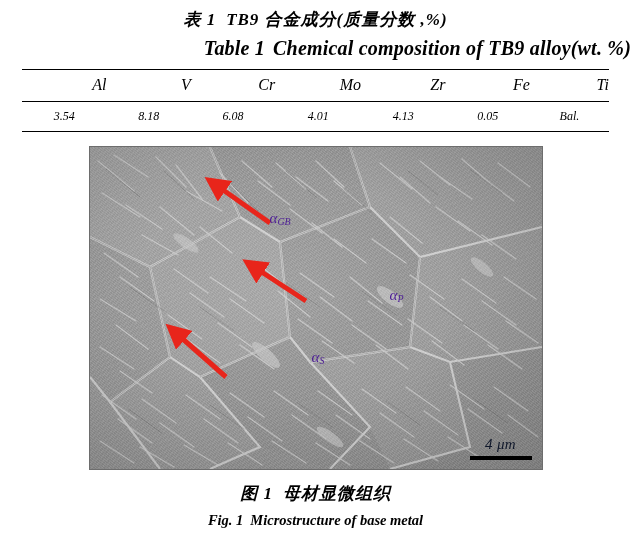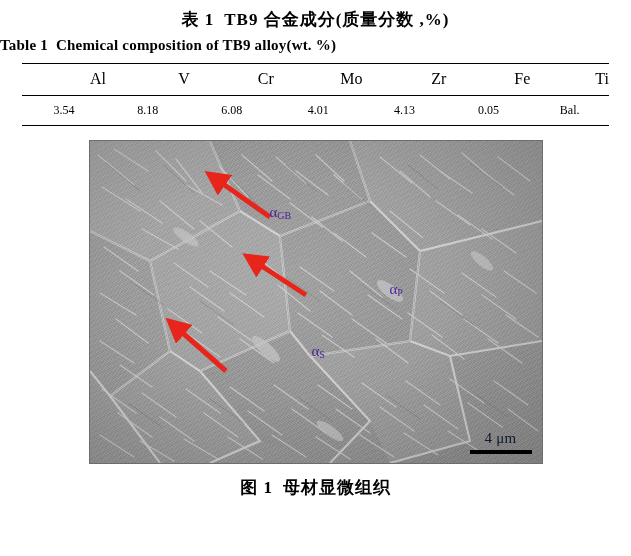--- a/index.html
+++ b/index.html
@@ -12,36 +12,37 @@
     height: 556px;
     font-family: "Liberation Serif", serif;
     color: #000000;
     position: relative;
     overflow: hidden;
   }
   .page {
     width: 631px;
     height: 556px;
     position: relative;
+    font-style: italic;
   }
 
   
   .tbl-caption-cn {
     text-align: center;
     font-size: 17px;
     font-weight: bold;
     letter-spacing: 1px;
     padding-top: 8px;
   }
   .tbl-caption-cn .num {
     margin-right: 10px;
   }
   .tbl-caption-en {
-    text-align: left;
-    font-size: 15px;
+    text-align: right;
+    font-size: 20px;
     font-weight: bold;
     padding-top: 6px;
     letter-spacing: 0.2px;
   }
   .tbl-caption-en .num {
     margin-right: 8px;
   }
 
   
   .table-wrap {
@@ -418,14 +419,17 @@
           <span>μm</span>
         </div>
         <div class="bar"></div>
       </div>
     </div>
   </div>
 
   <div class="fig-caption-cn">
     <span class="num">图 1</span><span>母材显微组织</span>
   </div>
+  <div class="fig-caption-en">
+    <span class="num">Fig. 1</span><span>Microstructure of base metal</span>
+  </div>
 
 </div>
 
 </body></html>

